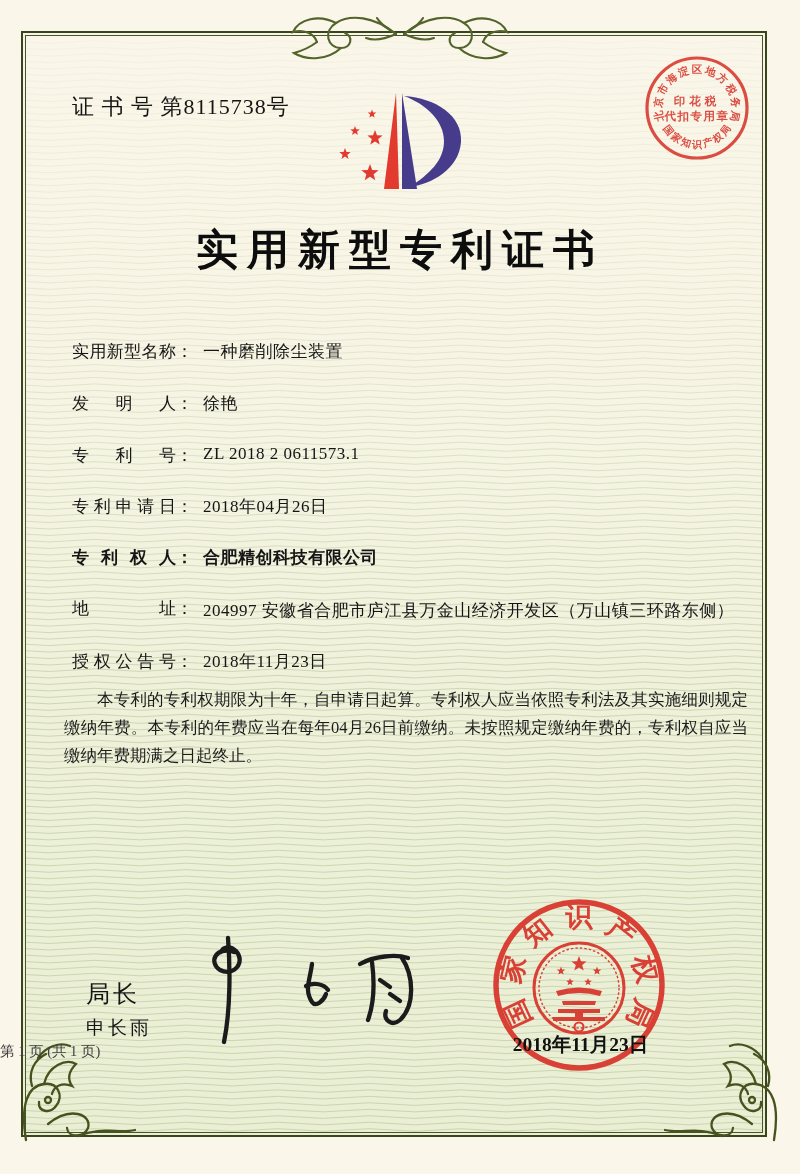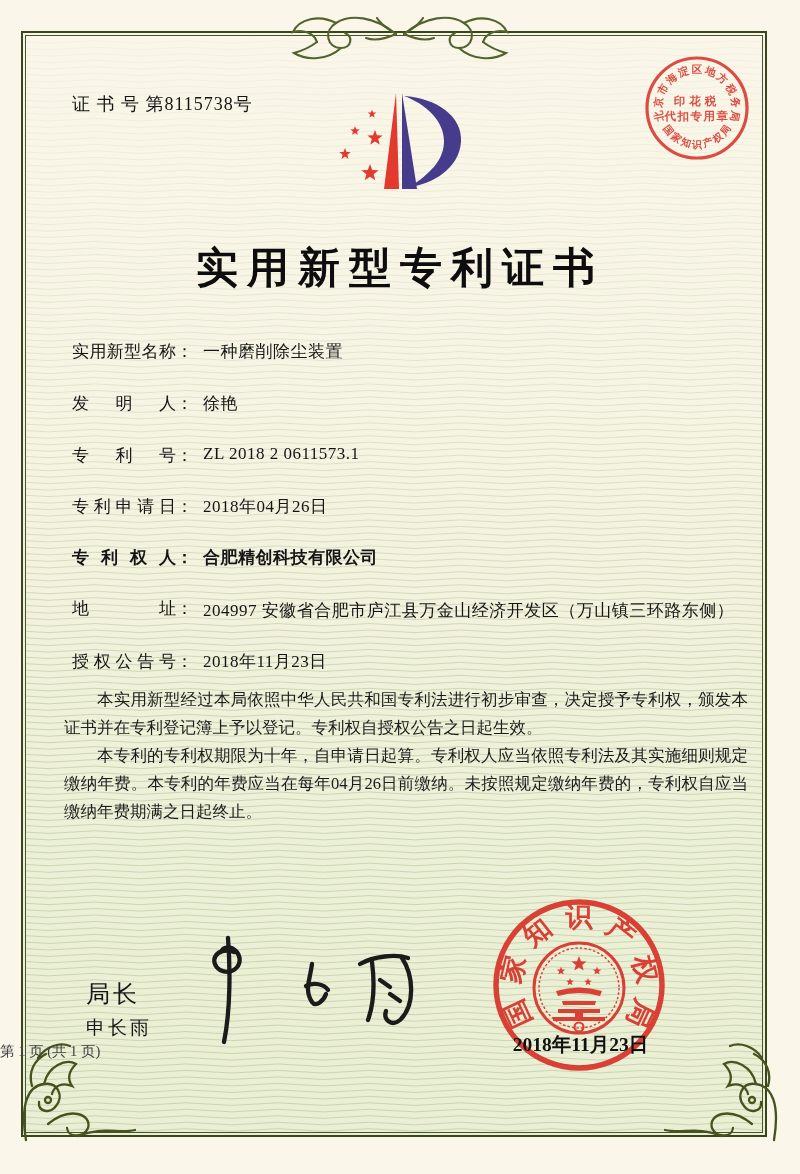--- a/index.html
+++ b/index.html
@@ -15,22 +15,22 @@
     border:2px solid #39451f;
     background:linear-gradient(180deg,#f8f4e6 0%,#f3f2df 40%,#edf0d8 75%,#eaeed4 100%);
   }
   .inner-line{position:absolute; inset:2px; border:1px solid #4a5626; pointer-events:none;}
   #waves{position:absolute; inset:3px; width:calc(100% - 6px); height:calc(100% - 6px);}
   .wave-fade{position:absolute; inset:3px;
     background:linear-gradient(180deg, rgba(250,246,233,.85) 0%, rgba(250,246,233,.45) 30%, rgba(250,246,233,0) 60%);}
   .ornament{position:absolute; pointer-events:none;}
   
   .abs{position:absolute;}
-  .cert-no{left:72px; top:92px; font-size:18px; letter-spacing:1px;}
-  .title{left:0; right:0; top:222px; text-align:center; font-size:42px; font-weight:700; letter-spacing:9px; color:#0d0d0d;margin-top:18px;}
+  .cert-no{left:72px; top:92px; font-size:22px; letter-spacing:1px;}
+  .title{left:0; right:0; top:222px; text-align:center; font-size:42px; font-weight:700; letter-spacing:9px; color:#0d0d0d;}
   .field-row{left:72px; font-size:17px; white-space:nowrap;}
   .field-label{display:inline-block; width:104px; text-align:justify; text-align-last:justify; vertical-align:top;}
   .field-colon{display:inline-block; vertical-align:top;}
   .field-value{display:inline-block; margin-left:10px; vertical-align:top; letter-spacing:.5px;}
   .field-value.wrap{white-space:normal; width:560px; line-height:1.62; letter-spacing:.5px;}
   .grant-right{position:absolute; left:388px; top:0; letter-spacing:.5px;}
   .grant-right .glabel{letter-spacing:3px;}
   .body-text{left:64px; top:686px; width:684px; font-size:16.5px; line-height:28px; color:#1c1c1c; text-align:justify;}
   .body-text p{margin:0; text-indent:2em;}
   .sign-title{left:86px; top:978px; font-size:24px; letter-spacing:3px;}
@@ -313,21 +313,20 @@
     <span class="field-label">专利权人</span><span class="field-colon">：</span><span class="field-value">合肥精创科技有限公司</span>
   </div>
   <div class="abs field-row" style="top:597px;">
     <span class="field-label">地址</span><span class="field-colon">：</span><span class="field-value wrap">204997 安徽省合肥市庐江县万金山经济开发区（万山镇三环路东侧）</span>
   </div>
   <div class="abs field-row" style="top:650px; width:690px;">
     <span class="field-label">授权公告号</span><span class="field-colon">：</span><span class="field-value">2018年11月23日</span>
   </div>
 
   <div class="abs body-text">
-    <p>本实用新型经过本局依照中华人民共和国专利法进行初步审查，决定授予专利权，颁发本证书并在专利登记簿上予以登记。专利权自授权公告之日起生效。</p>
     <p>本专利的专利权期限为十年，自申请日起算。专利权人应当依照专利法及其实施细则规定缴纳年费。本专利的年费应当在每年04月26日前缴纳。未按照规定缴纳年费的，专利权自应当缴纳年费期满之日起终止。</p>
   </div>
 
   <div class="abs sign-title">局长</div>
   <div class="abs sign-name">申长雨</div>
 
   <svg class="signature-svg" width="215" height="115" viewBox="0 0 215 115">
     <g stroke="#1b1b1b" stroke-width="4.3" fill="none" stroke-linecap="round" stroke-linejoin="round">
       <path d="M34,22 C16,16 8,32 20,40 C34,47 46,32 36,21 C30,15 23,17 21,22"></path>
       <path d="M28,8 C30,34 31,78 24,112"></path>

